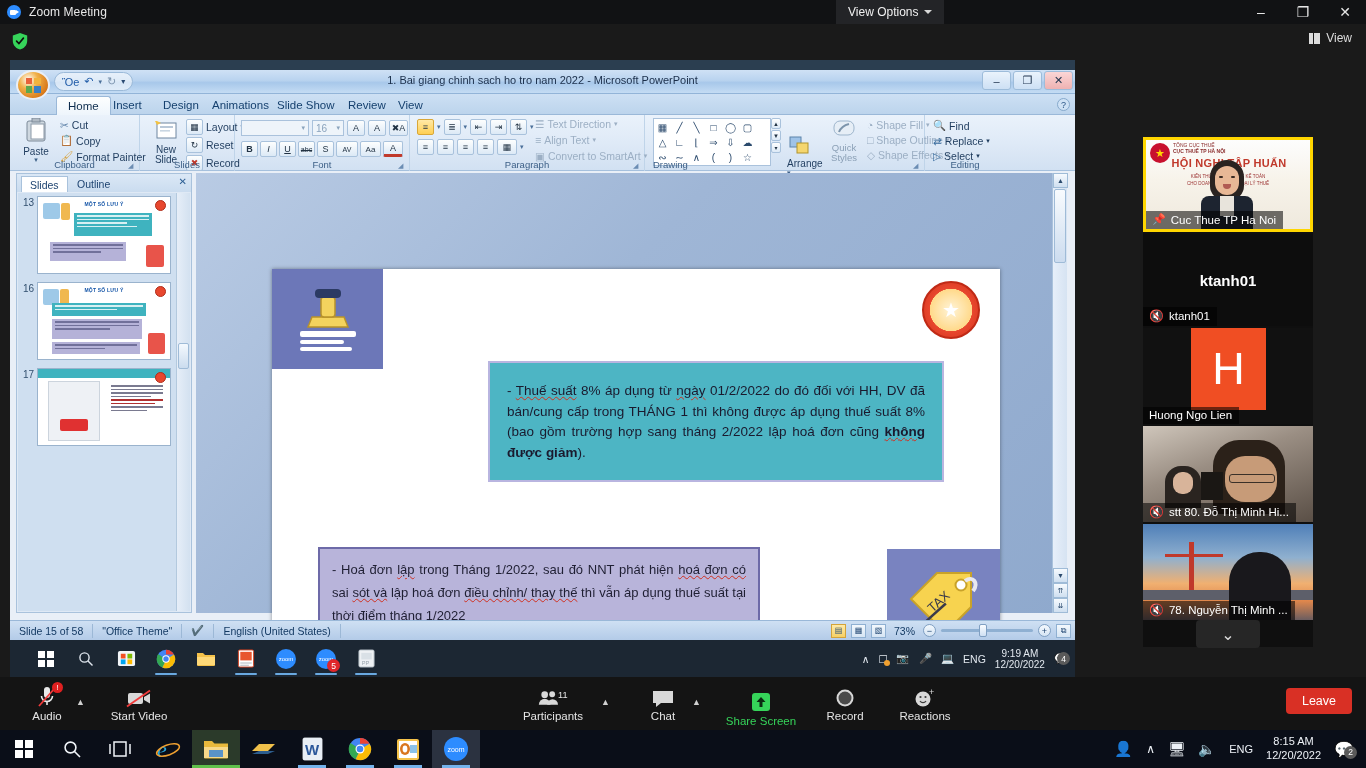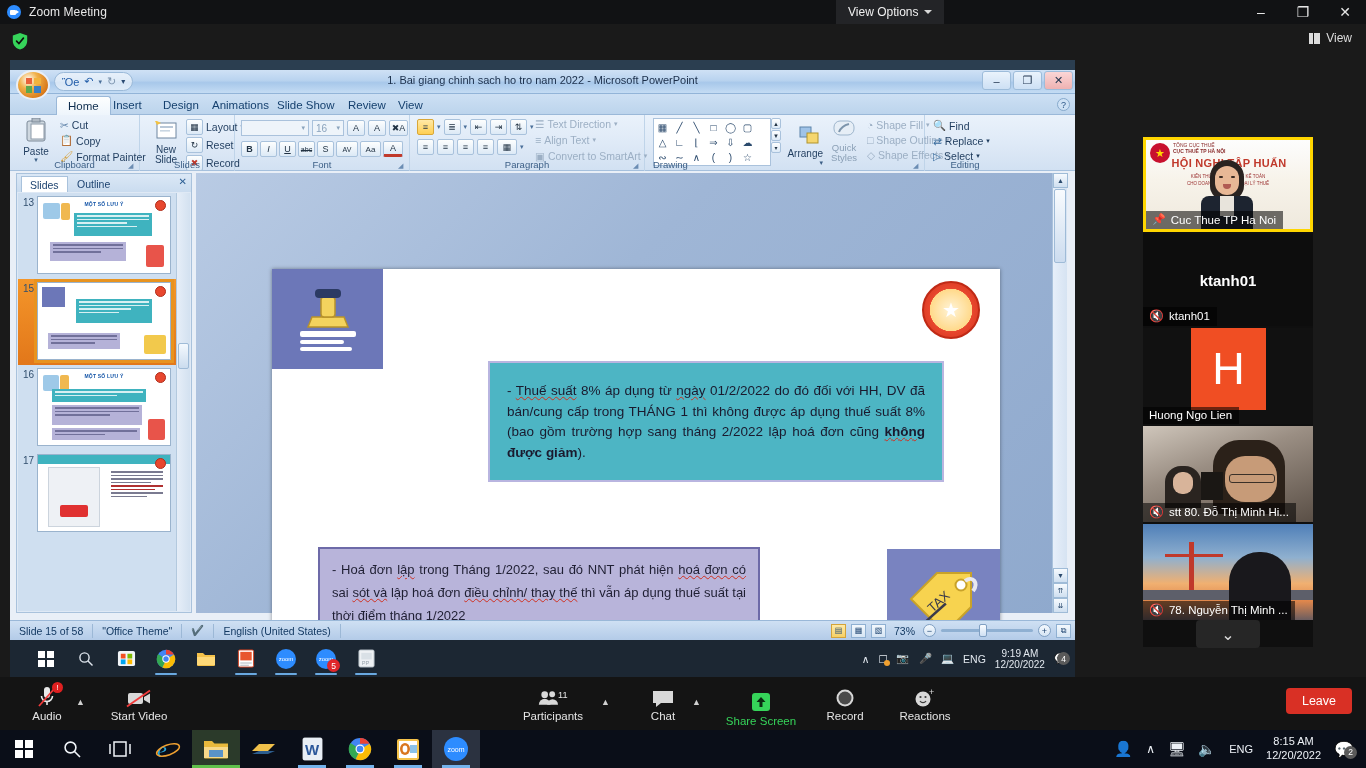--- a/index.html
+++ b/index.html
@@ -363,21 +363,21 @@
             <span class="shape-cell">∧</span>
             <span class="shape-cell">(</span>
             <span class="shape-cell">)</span>
             <span class="shape-cell">☆</span>
           </div>
           <div style="position:absolute;left:126px;top:3px;width:10px;display:flex;flex-direction:column;gap:1px;">
             <span class="sqbtn" style="width:10px;height:11px;font-size:6px">▲</span>
             <span class="sqbtn" style="width:10px;height:11px;font-size:6px">▼</span>
             <span class="sqbtn" style="width:10px;height:11px;font-size:6px">▾</span>
           </div>
-          <div style="position:absolute;left:142px;top:10px;width:36px;text-align:right;">
+          <div style="position:absolute;left:142px;top:20px;width:36px;text-align:left;">
             <svg width="26" height="20" viewBox="0 0 26 20">
               <rect x="3" y="2" width="11" height="10" fill="#9fc3e8" stroke="#5d84aa"></rect>
               <rect x="10" y="8" width="11" height="10" fill="#f5d66e" stroke="#b0932c"></rect>
             </svg>
             <div style="font-size:10px;color:#1f3c5e;line-height:10px">Arrange</div>
             <div style="font-size:7px;color:#3c5f86;line-height:7px">▾</div>
           </div>
           <div style="position:absolute;left:180px;top:4px;width:38px;text-align:center;">
             <svg width="26" height="20" viewBox="0 0 26 20">
               <rect x="3" y="2" width="20" height="14" rx="6" fill="#e6eef6" stroke="#9db5cc"></rect>
@@ -452,39 +452,20 @@
               <div class="t-box-purple" style="left:12px;top:45px;width:76px;height:19px">
                 <div class="t-ln d"></div>
                   <div class="t-ln d"></div>
                   <div class="t-ln d" style="width:48px"></div>
               </div>
               <div style="position:absolute;right:6px;bottom:6px;width:18px;height:22px;background:#e8544a;border-radius:2px"></div>
             </div>
           </div>
 
 
-          <div class="thumb-row sel-row2">
-            <div class="thumb-num">15</div>
-            <div class="thumb sel">
-              <div class="t-seal"></div>
-              <div style="position:absolute;left:4px;top:4px;width:23px;height:20px;background:#6c77b8"></div>
-              <div class="t-box-teal" style="left:38px;top:16px;width:76px;height:24px">
-                <div class="t-ln"></div>
-                  <div class="t-ln"></div>
-                  <div class="t-ln" style="width:52px"></div>
-                  <div class="t-ln" style="width:40px"></div>
-              </div>
-              <div class="t-box-purple" style="left:10px;top:50px;width:72px;height:16px">
-                <div class="t-ln d"></div>
-                  <div class="t-ln d"></div>
-                  <div class="t-ln d" style="width:44px"></div>
-              </div>
-              <div style="position:absolute;right:4px;bottom:5px;width:22px;height:19px;background:#f2c94c;border-radius:2px"></div>
-            </div>
-          </div>
 
           <div class="thumb-row">
             <div class="thumb-num">16</div>
             <div class="thumb">
               <div class="t-title">MỘT SỐ LƯU Ý</div>
               <div class="t-seal"></div>
               <div style="position:absolute;left:5px;top:6px;width:16px;height:16px;background:#9ec9e8;border-radius:2px"></div>
               <div style="position:absolute;left:22px;top:6px;width:9px;height:17px;background:#f0b850;border-radius:2px"></div>
               <div class="t-box-teal" style="left:14px;top:20px;width:94px;height:13px">
                 <div class="t-ln"></div>

